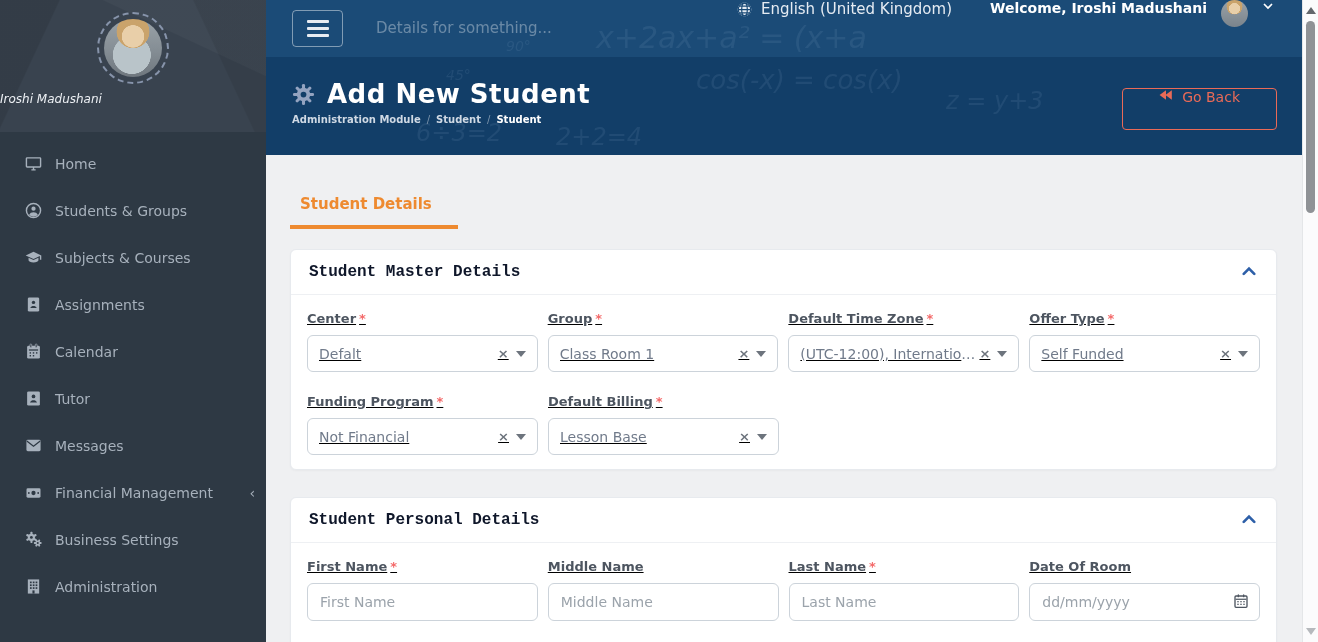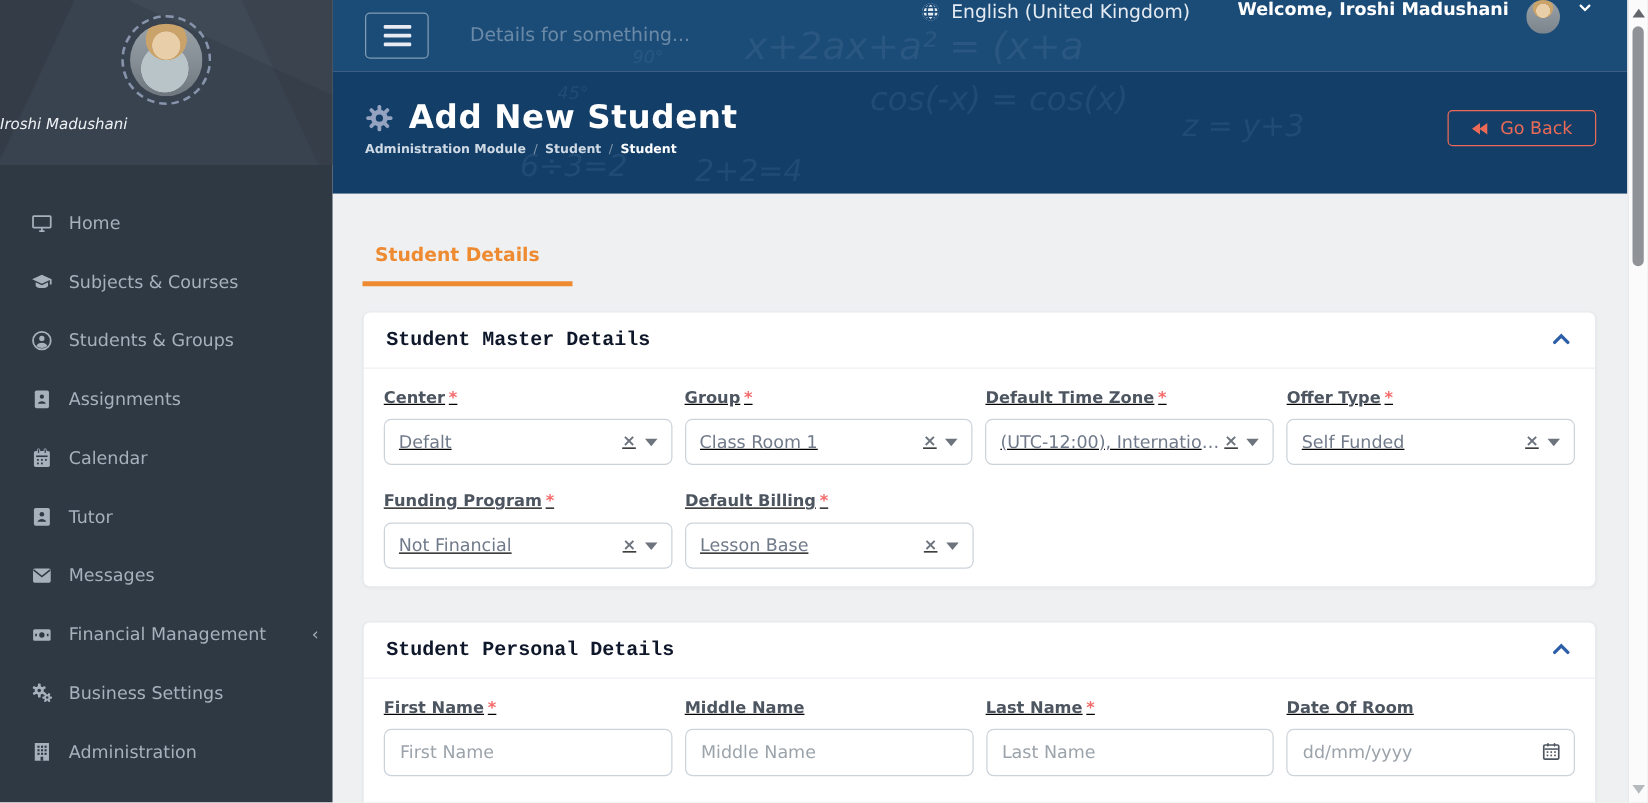--- a/index.html
+++ b/index.html
@@ -18,21 +18,21 @@
     display:flex; align-items:center; justify-content:center; }
   .avatar { width:58px; height:58px; border-radius:50%;
     background:
       radial-gradient(circle at 50% 30%, #e9cfa9 0 22%, transparent 23%),
       radial-gradient(circle at 50% 22%, #caa36b 0 30%, transparent 31%),
       radial-gradient(circle at 48% 62%, #b9c4c9 0 40%, transparent 41%),
       linear-gradient(180deg,#9aa2a8 0%, #848d94 55%, #6f777e 100%); }
   .profile-name { position:absolute; left:0; right:0; top:92px; color:#edf0f4; font-size:12px;font-style:italic; }
 
   .nav { padding-top:8px; }
-  .nav-item { position:relative; display:flex; align-items:flex-end; gap:13px; height:47px; padding:0 11px 0 25px;
+  .nav-item { position:relative; display:flex; align-items:center; gap:13px; height:47px; padding:0 11px 0 25px;
     color:#a7b1bc; font-size:14px; cursor:pointer; }
   .nav-item svg { flex:0 0 17px; }
   .nav-item .grow { flex:1; }
   .submenu-arrow { color:#a7b1bc; font-size:14px; }
 
   
   .topbar { position:absolute; left:266px; top:0; width:1036px; height:57px; background:#1b4b77; overflow:hidden; }
   .hamburger { position:absolute; left:26px; top:10px; width:51px; height:37px; border:1px solid rgba(255,255,255,0.45);
     border-radius:4px; display:flex; flex-direction:column; justify-content:center; align-items:center; gap:4px; cursor:pointer; background:transparent; }
   .hamburger .bar { width:22px; height:3px; background:#e8ecf2; border-radius:1px; }
@@ -49,23 +49,23 @@
   .chev-down { width:12px; height:12px; cursor:pointer; }
 
   
   .page-header { position:absolute; left:266px; top:57px; width:1036px; height:98px; background:#123e68; overflow:hidden; }
   .doodle { position:absolute; color:rgba(170,200,230,0.10); font-style:italic; white-space:nowrap; pointer-events:none; }
   .title-row { position:absolute; left:26px; top:22px; display:flex; align-items:center; gap:12px; }
   .page-title { color:#ffffff; font-size:26px; font-weight:bold; letter-spacing:0.5px; }
   .breadcrumb { position:absolute; left:26px; top:57px; font-size:10px; color:#cfd9e4; font-weight:bold; }
   .breadcrumb .sep { color:#7f96ad; font-weight:normal; padding:0 6px; }
   .breadcrumb .current { color:#ffffff; }
-  .go-back { position:absolute; right:25px; top:31px; height:29px; padding:0 18px; background:transparent;
+  .go-back { position:absolute; right:25px; top:31px; height:42px; padding:0 36px; background:transparent;
     border:1px solid #ea6a57; border-radius:4px; color:#ea6a57; font-size:14px; font-family:inherit;
-    display:flex; align-items:center; gap:9px; cursor:pointer; }
+    display:flex; gap:9px; cursor:pointer; }
 
   
   .main { position:absolute; left:266px; top:155px; width:1036px; height:487px; background:#eff0f2; overflow:hidden; }
   .tabs { position:absolute; left:24px; top:32px; }
   .tab { display:inline-block; padding:8px 26px 12px 10px; color:#ee8a30; font-size:15px; font-weight:bold;
     border-bottom:4px solid #ee8a30; cursor:pointer; min-width:156px; }
 
   .card { position:absolute; left:24px; width:987px; background:#ffffff; border:1px solid #e7eaee; border-radius:6px;
     box-shadow:0 1px 2px rgba(40,50,60,0.04); }
   .card1 { top:94px; height:221px; }
@@ -111,33 +111,33 @@
     </div>
     <nav class="nav">
       <div class="nav-item">
         <svg width="17" height="17" viewBox="0 0 24 24" fill="none" stroke="#a7b1bc" stroke-width="2">
             <rect x="2" y="4" width="20" height="13" rx="1"></rect>
             <path d="M9 21h6M12 17v4"></path>
           </svg>
         <span>Home</span>
       </div>
       <div class="nav-item">
-        <svg width="18" height="17" viewBox="0 0 24 24" fill="#a7b1bc">
-            <path d="M12 4 1 9l11 5 9-4.1V15h2V9L12 4z"></path>
-            <path d="M5 12.5V16c0 1.7 3.1 3 7 3s7-1.3 7-3v-3.5l-7 3.2-7-3.2z"></path>
-          </svg>
-        <span>Subjects &amp; Courses</span>
-      </div>
-      <div class="nav-item">
         <svg width="17" height="17" viewBox="0 0 24 24" fill="#a7b1bc">
             <circle cx="12" cy="12" r="10" fill="none" stroke="#a7b1bc" stroke-width="2"></circle>
             <circle cx="12" cy="9.5" r="3"></circle>
             <path d="M5.8 18.2c1.2-2.6 3.5-3.7 6.2-3.7s5 1.1 6.2 3.7a10 10 0 0 1-12.4 0z"></path>
           </svg>
         <span>Students &amp; Groups</span>
+      </div>
+      <div class="nav-item">
+        <svg width="18" height="17" viewBox="0 0 24 24" fill="#a7b1bc">
+            <path d="M12 4 1 9l11 5 9-4.1V15h2V9L12 4z"></path>
+            <path d="M5 12.5V16c0 1.7 3.1 3 7 3s7-1.3 7-3v-3.5l-7 3.2-7-3.2z"></path>
+          </svg>
+        <span>Subjects &amp; Courses</span>
       </div>
       <div class="nav-item">
         <svg width="16" height="17" viewBox="0 0 24 24" fill="#a7b1bc">
             <rect x="4" y="2" width="16" height="20" rx="2"></rect>
             <circle cx="12" cy="9" r="2.4" fill="#2e3944"></circle>
             <path d="M7.5 17c.9-2 2.6-2.8 4.5-2.8s3.6.8 4.5 2.8z" fill="#2e3944"></path>
           </svg>
         <span>Assignments</span>
       </div>
       <div class="nav-item">

